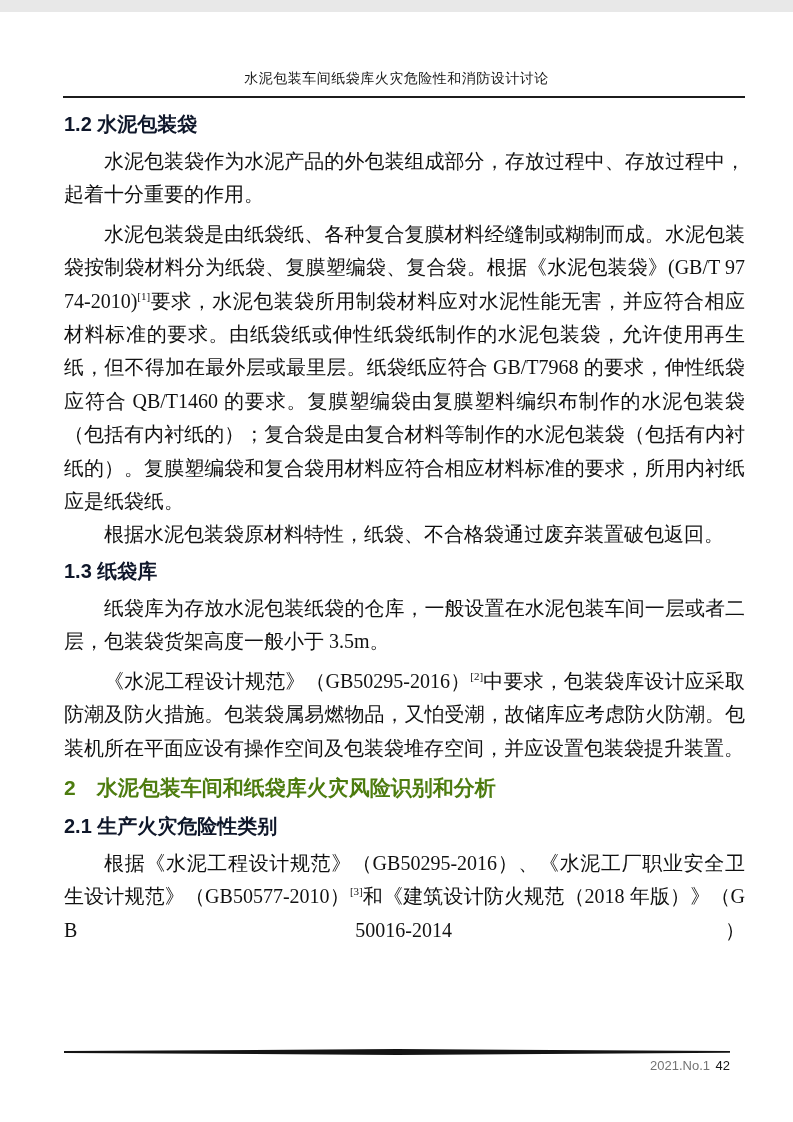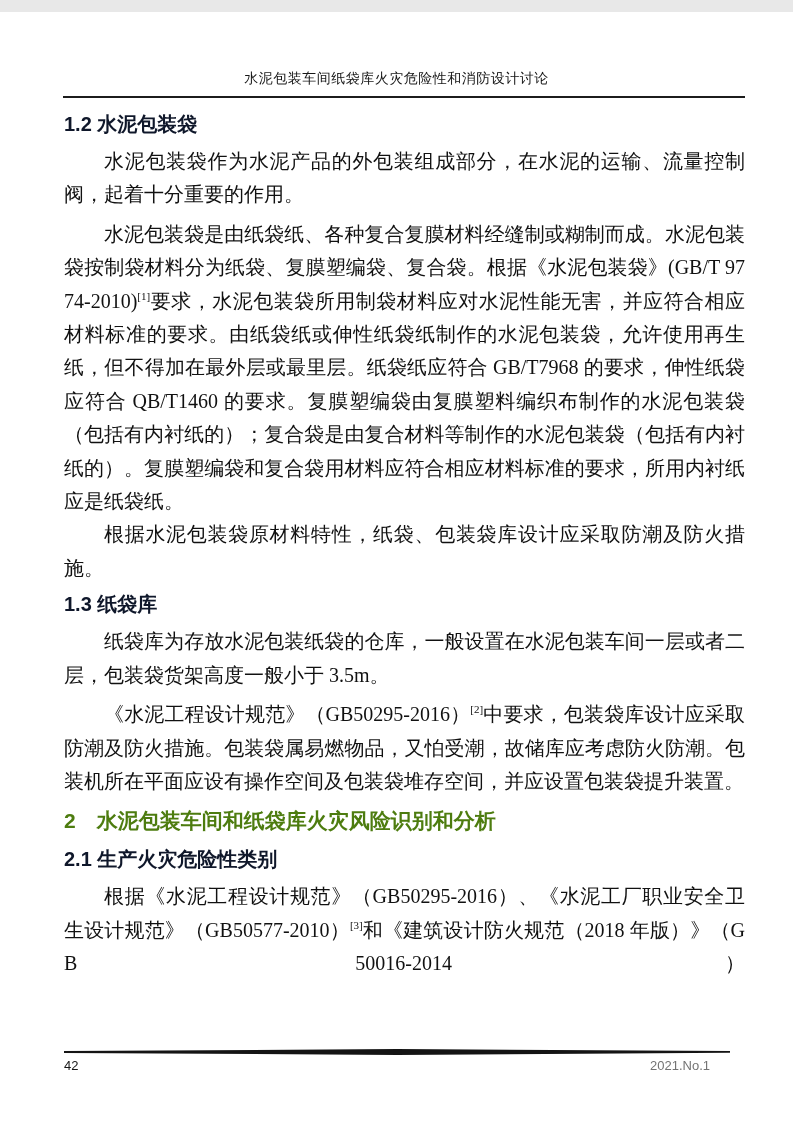--- a/index.html
+++ b/index.html
@@ -85,21 +85,21 @@
     width: 666px;
     height: 6px;
     background: #141414;
     clip-path: polygon(0% 35%, 50% 0%, 100% 32%, 100% 62%, 50% 100%, 0% 65%);
   }
   .footer-page-number {
     position: absolute;
     top: 1046px;
     left: 64px;
     width: 666px;
-    text-align: left;
+    text-align: right;
     font-family: "Liberation Sans", "DejaVu Sans", sans-serif;
     font-size: 13px;
     color: #161616;
   }
   .footer-issue {
     position: absolute;
     top: 1046px;
     left: 560px;
     width: 130px;
     text-align: right;
@@ -113,23 +113,23 @@
 <body>
 
 <div class="page">
 
   <div class="header-title">水泥包装车间纸袋库火灾危险性和消防设计讨论</div>
 
   <div class="header-rule"></div>
 
   <div class="content" id="content">
       <div class="h-sub">1.2 水泥包装袋</div>
-      <p class="para indent">水泥包装袋作为水泥产品的外包装组成部分，在水泥的运输、流量控制阀，起着十分重要的作用。</p>
+      <p class="para indent">水泥包装袋作为水泥产品的外包装组成部分，存放过程中、存放过程中，起着十分重要的作用。</p>
       <p class="para indent gap-top">水泥包装袋是由纸袋纸、各种复合复膜材料经缝制或糊制而成。水泥包装袋按制袋材料分为纸袋、复膜塑编袋、复合袋。根据《水泥包装袋》(GB/T 9774-2010)<sup class="cite">[1]</sup>要求，水泥包装袋所用制袋材料应对水泥性能无害，并应符合相应材料标准的要求。由纸袋纸或伸性纸袋纸制作的水泥包装袋，允许使用再生纸，但不得加在最外层或最里层。纸袋纸应符合 GB/T7968 的要求，伸性纸袋应符合 QB/T1460 的要求。复膜塑编袋由复膜塑料编织布制作的水泥包装袋（包括有内衬纸的）；复合袋是由复合材料等制作的水泥包装袋（包括有内衬纸的）。复膜塑编袋和复合袋用材料应符合相应材料标准的要求，所用内衬纸应是纸袋纸。</p>
-      <p class="para indent">根据水泥包装袋原材料特性，纸袋、包装袋库设计应采取防潮及防火措施。</p>
+      <p class="para indent">根据水泥包装袋原材料特性，纸袋、不合格袋通过废弃装置破包返回。</p>
       <div class="h-sub">1.3 纸袋库</div>
       <p class="para indent">纸袋库为存放水泥包装纸袋的仓库，一般设置在水泥包装车间一层或者二层，包装袋货架高度一般小于 3.5m。</p>
       <p class="para indent gap-top">《水泥工程设计规范》（GB50295-2016）<sup class="cite">[2]</sup>中要求，包装袋库设计应采取防潮及防火措施。包装袋属易燃物品，又怕受潮，故储库应考虑防火防潮。包装机所在平面应设有操作空间及包装袋堆存空间，并应设置包装袋提升装置。</p>
       <div class="h-main">2　水泥包装车间和纸袋库火灾风险识别和分析</div>
       <div class="h-sub">2.1 生产火灾危险性类别</div>
       <p class="para indent jlast">根据《水泥工程设计规范》（GB50295-2016）、《水泥工厂职业安全卫生设计规范》（GB50577-2010）<sup class="cite">[3]</sup>和《建筑设计防火规范（2018 年版）》（GB 50016-2014）</p>
     </div>
 
   <div class="footer-rule"></div>
 

